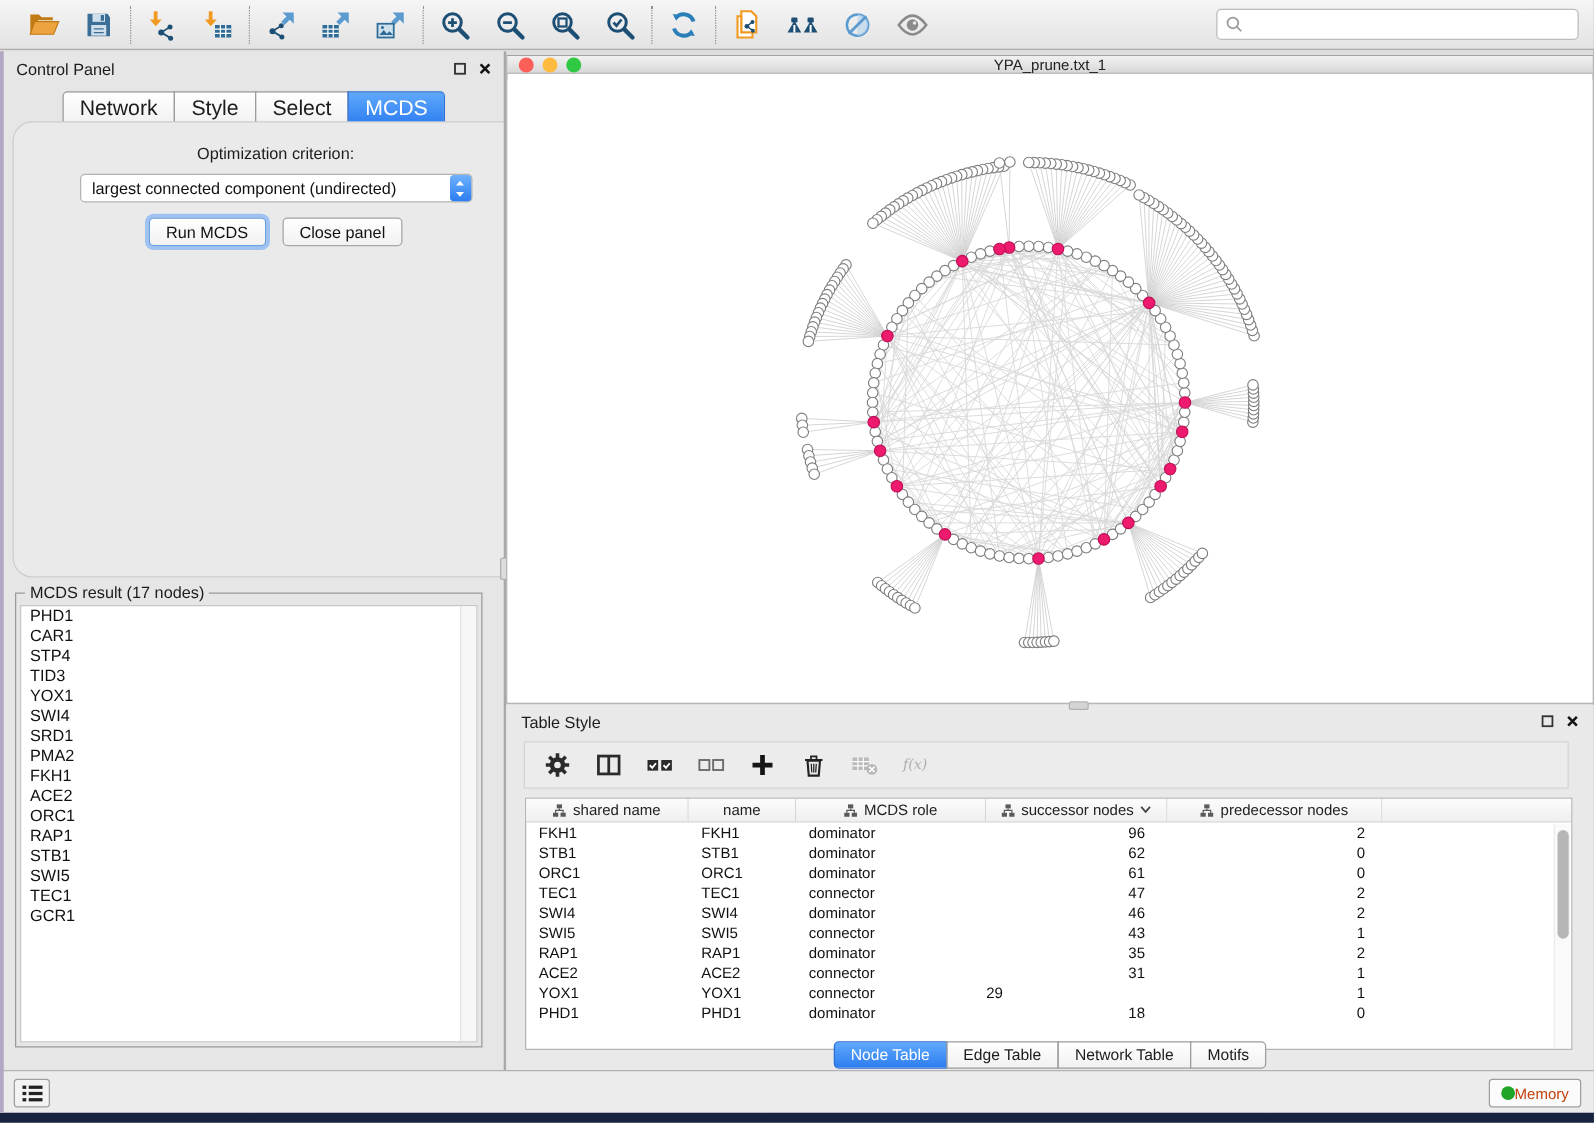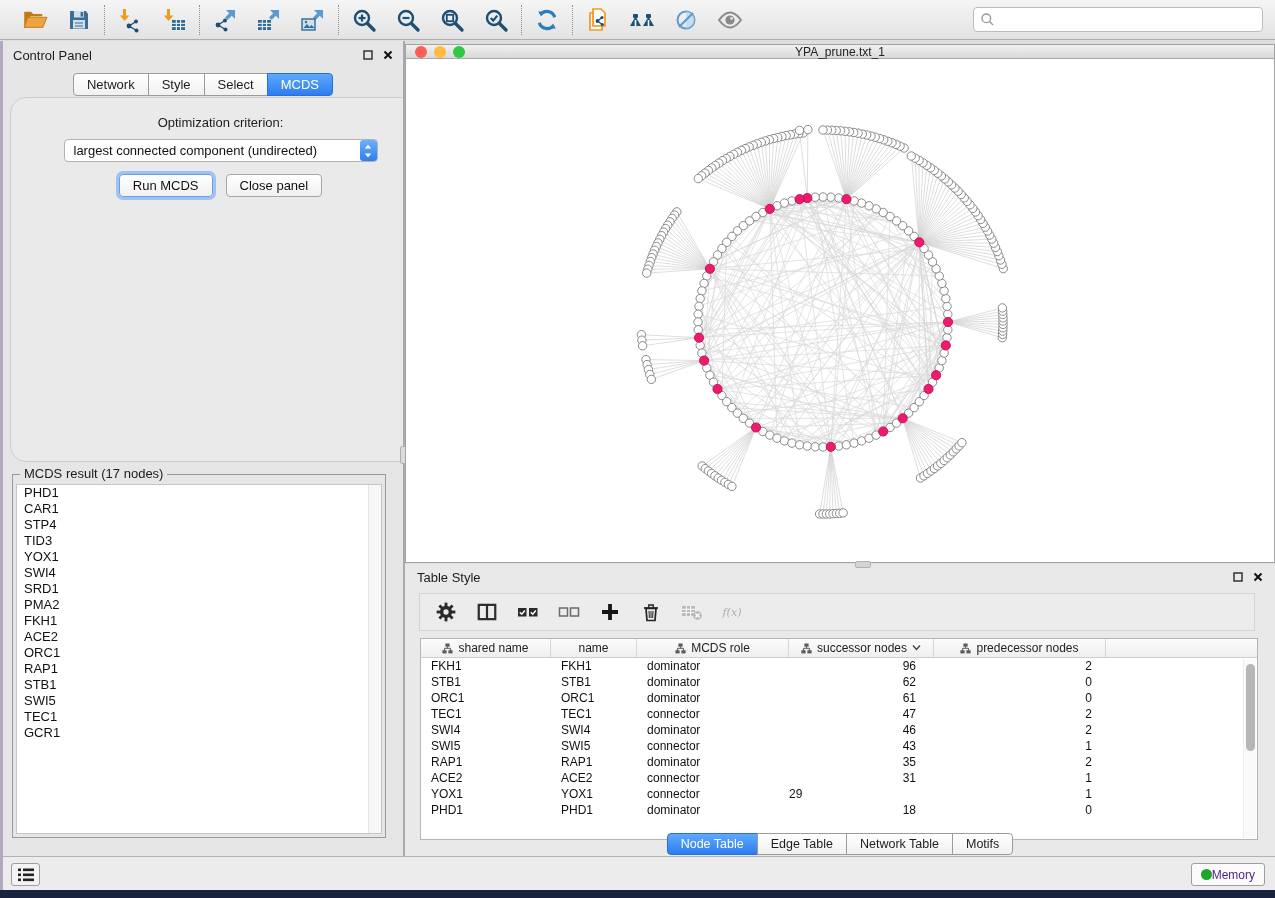--- a/index.html
+++ b/index.html
@@ -19,21 +19,21 @@
   .search-box { margin-left:auto; margin-right:12px; width:290px; height:25px; background:#fff;
     border:1px solid #bcbcbc; border-radius:4px; display:flex; align-items:center; padding:0 6px; }
   .search-box input { border:none; outline:none; flex:1; font-size:12px; background:transparent; }
 
   
   .control-panel { position:absolute; left:3px; top:41px; width:400px; height:815px; background:#e6e6e6; }
   .cp-header { position:absolute; left:0; top:4px; width:100%; height:20px; padding:0 10px;
     display:flex; align-items:center; font-size:13px; color:#1c1c1c; }
   .win-btns { margin-left:auto; display:flex; gap:10px; align-items:center; }
   .cp-tabs { position:absolute; left:0; top:32px; width:100%; display:flex; justify-content:center; }
-  .tab { font-size:13px; padding:3px 13px; background:linear-gradient(#ffffff,#f1f1f1);
+  .tab { font-size:17px; padding:3px 13px; background:linear-gradient(#ffffff,#f1f1f1);
     border:1px solid #9c9c9c; margin-left:-1px; color:#1c1c1c; cursor:default; }
   .tab:first-child { border-radius:4px 0 0 4px; margin-left:0; }
   .tab:last-child { border-radius:0 4px 4px 0; }
   .tab.active { background:linear-gradient(#5fa9fd,#2d7df0); color:#fff; border-color:#2a6fd8; }
   .cp-content { position:absolute; left:7px; top:56px; width:421px; height:365px;
     background:#eaeaea; border:1px solid #cdcdcd; border-radius:16px; }
   .cp-opt-label { margin-top:17px; text-align:center; font-size:13px; color:#1c1c1c; }
   .cp-select { margin:9px auto 0; width:314px; height:23px; background:#fff; border:1px solid #b3b3b3;
     border-radius:4px; display:flex; align-items:center; font-size:13px; padding-left:9px; color:#111; }
   .cp-select .stepper { margin-left:auto; width:17px; height:21px; border-radius:3px;
@@ -87,21 +87,21 @@
   .tp-tabs { position:absolute; left:0; bottom:1px; width:100%; display:flex; justify-content:center; }
   .h-handle { position:absolute; left:450px; top:-3px; width:16px; height:7px; background:#d4d4d4;
     border:1px solid #b2b2b2; border-radius:2px; }
 
   
   .status-bar { position:absolute; left:0; bottom:0; width:1275px; height:34px; background:#ececec;
     border-top:1px solid #b2b2b2; }
   .sb-list { position:absolute; left:11px; top:6px; width:29px; height:23px; background:#f3f3f3;
     border:1px solid #9e9e9e; border-radius:3px; display:flex; align-items:center; justify-content:center; }
   .sb-memory { position:absolute; right:10px; top:6px; height:23px; padding:0 9px; background:#fbfbfb;
-    border:1px solid #9e9e9e; border-radius:3px; display:flex; align-items:center; gap:0; font-size:12px; color:#4c1d95; }
+    border:1px solid #9e9e9e; border-radius:3px; display:flex; align-items:center; gap:0; font-size:12px; color:#c2410c; }
   .mem-dot { width:11px; height:11px; border-radius:50%; background:#1fa528; }
 </style>
 </head>
 <body>
 
 <div class="app">
   <div class="toolbar" id="toolbar">
       <div class="tb-group">
         <span class="tbtn">
           <svg width="27" height="27" viewBox="0 0 24 24">

